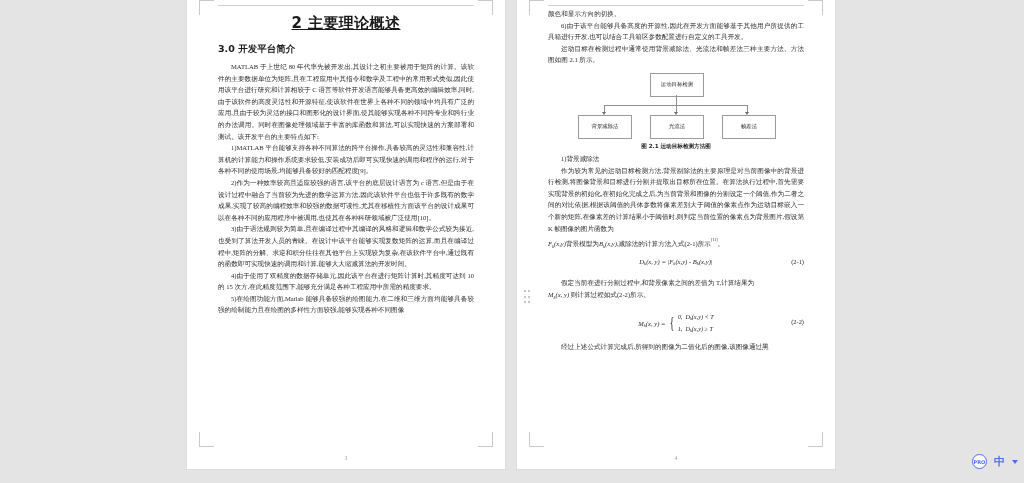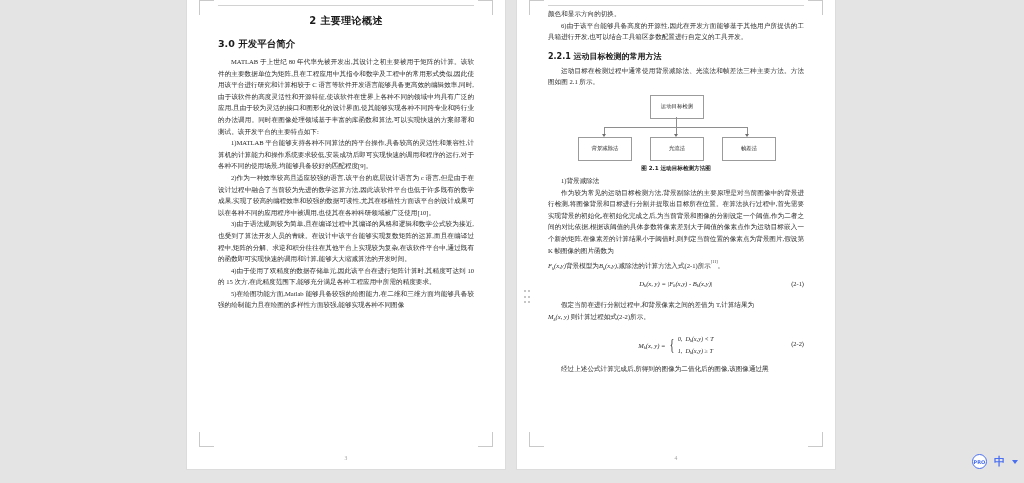--- a/index.html
+++ b/index.html
@@ -54,26 +54,27 @@
   .content {
     position: absolute;
     top: 22px;
     left: 31px;
     width: 256px;
   }
 
   
   .h1 {
     font-family: "DejaVu Sans", sans-serif;
-    font-size: 10px;
+    font-size: 15px;
     font-weight: bold;
     text-align: center;
     color: #1a1a1a;
     margin: 6px 0 10px 0;
     letter-spacing: .4px;
+    text-decoration: underline;
   }
   .h2 {
     font-family: "DejaVu Sans", sans-serif;
     font-size: 9.5px;
     font-weight: bold;
     color: #1a1a1a;
     margin: 9px 0 5px 0;
   }
   .h3 {
     font-family: "DejaVu Sans", sans-serif;
@@ -295,21 +296,20 @@
     <div class="crop tl"></div>
     <div class="crop tr"></div>
     <div class="crop bl"></div>
     <div class="crop br"></div>
     <div class="header-rule"></div>
 
     <div class="content">
       <p class="body noindent">颜色和显示方向的切换。</p>
       <p class="listitem">6)由于该平台能够具备高度的开源性,因此在开发方面能够基于其他用户所提供的工具箱进行开发,也可以结合工具箱区参数配置进行自定义的工具开发。</p>
 
-      <div class="h3">2.2.1   运动目标检测的常用方法</div>
       <p class="body">运动目标在检测过程中通常使用背景减除法、光流法和帧差法三种主要方法。方法图如图 2.1 所示。</p>
 
       <div class="figure">
         <div class="diagram">
           <div class="node node-root">运动目标检测</div>
           <div class="edge-v-root"></div>
           <div class="edge-h"></div>
           <div class="edge-down a"></div>
           <div class="edge-down b"></div>
           <div class="edge-down c"></div>

